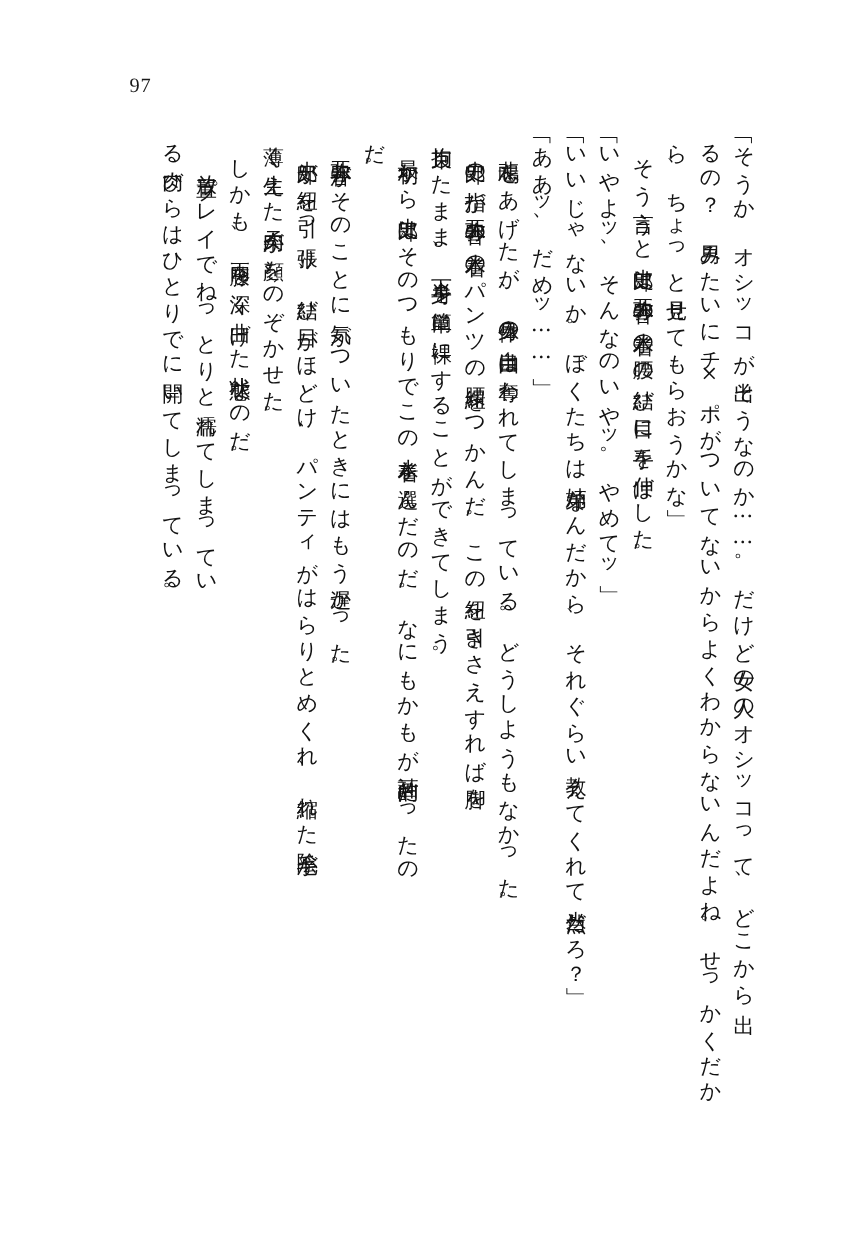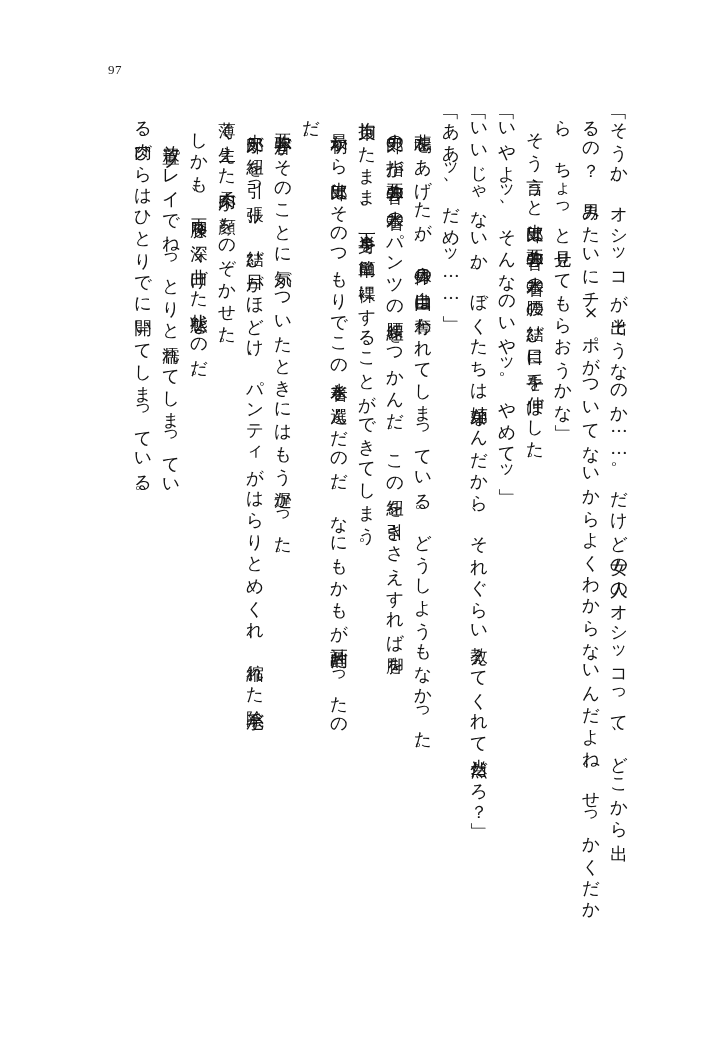--- a/index.html
+++ b/index.html
@@ -17,21 +17,21 @@
   #page {
     position: relative;
     width: 723px;
     height: 1050px;
     background: #ffffff;
   }
   #page-number {
     position: absolute;
     top: 62px;
     left: 108px;
-    font-size: 13px;
+    font-size: 17px;
     font-family: "Liberation Serif", "DejaVu Serif", serif;
     color: #1a1a1a;
     letter-spacing: 0.5px;
   }
   #text-block {
     position: absolute;
     top: 108px;
     right: 96px;
     height: 880px;
     width: 560px;

